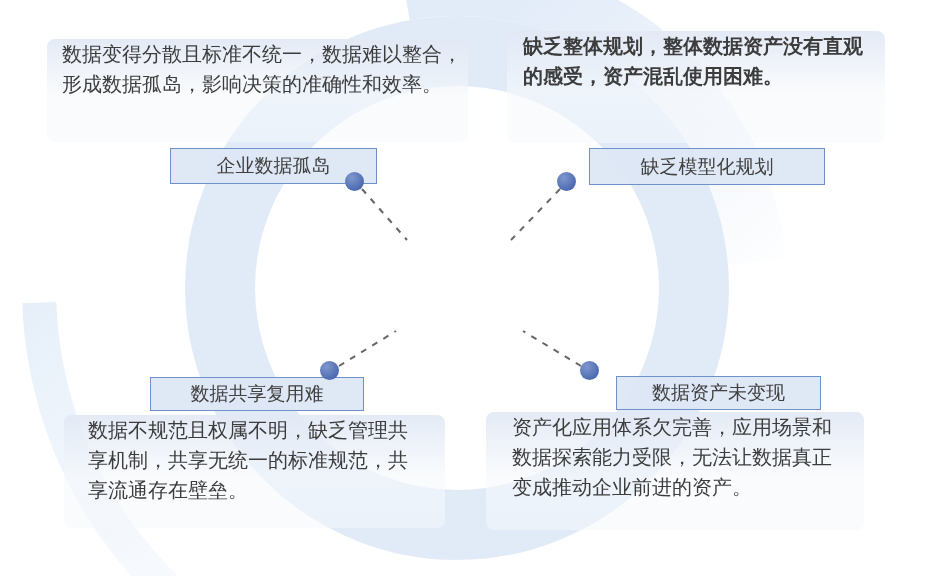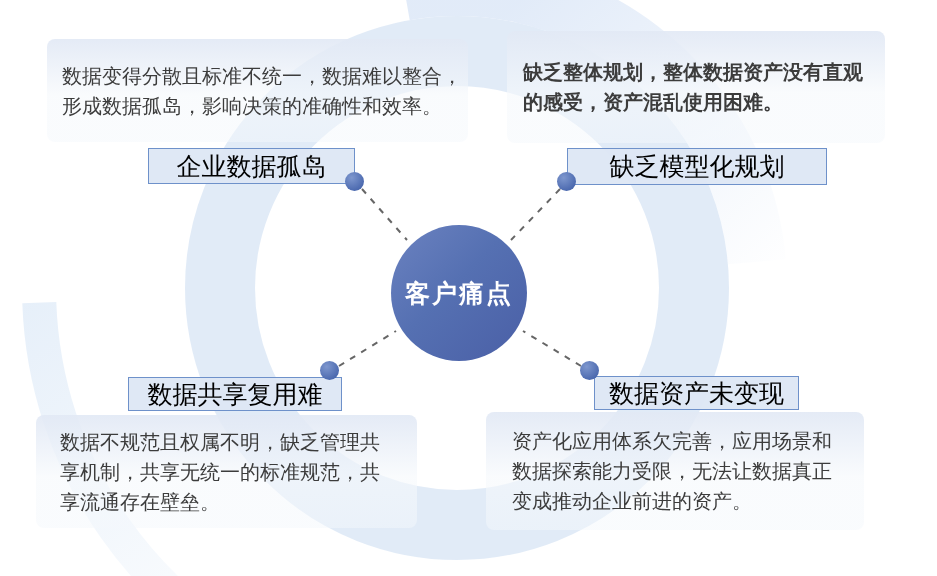--- a/index.html
+++ b/index.html
@@ -5,43 +5,43 @@
   html,body{margin:0;padding:0;background:#ffffff;}
   .stage{
     position:relative;width:937px;height:576px;overflow:hidden;
     background:#ffffff;
     font-family:"Liberation Sans",sans-serif;
   }
   svg.decor{position:absolute;left:0;top:0;width:937px;height:576px;}
 
   
   .card{
-    position:absolute;display:flex;align-items:center;
+    position:absolute;display:flex;align-items:flex-start;
     border-radius:8px;box-sizing:border-box;
     background:linear-gradient(180deg, rgba(226,233,245,0.92) 0%, rgba(246,249,252,0.62) 55%, rgba(244,248,252,0.5) 100%);
   }
   .card p{
     margin:0;font-size:20px;line-height:30px;color:#3c3c3c;
     letter-spacing:0;
   }
   .card.tl{left:47px;top:39px;width:421px;height:103px;padding:0 2px 0 15px;}
   .card.tr{left:507px;top:31px;width:378px;height:112px;padding:0 6px 0 16px;font-weight:bold;}
-  .card.bl{left:36px;top:415px;width:381px;height:113px;padding:0 20px 0 24px;}
+  .card.bl{left:64px;top:415px;width:381px;height:113px;padding:0 20px 0 24px;}
   .card.br{left:486px;top:412px;width:378px;height:118px;padding:0 16px 0 26px;}
 
   
   .tag{
     position:absolute;box-sizing:border-box;text-align:center;
     background:rgba(221,231,244,0.95);
     border:1.5px solid #6e91ca;
-    color:#000000;font-size:25px;
-    display:flex;align-items:center;justify-content:center;
+    color:#404040;font-size:19px;
+    display:flex;align-items:center;justify-content:center;margin-left:22px;
   }
   .tag.tl{left:148px;top:148px;width:207px;height:36px;}
-  .tag.tr{left:567px;top:148px;width:260px;height:37px;}
+  .tag.tr{left:567px;top:148px;width:236px;height:37px;}
   .tag.bl{left:128px;top:377px;width:214px;height:34px;}
   .tag.br{left:594px;top:376px;width:205px;height:34px;}
 
   
   .dot{
     position:absolute;width:19px;height:19px;border-radius:50%;
     background:radial-gradient(circle at 35% 30%, #7e97ce 0%, #4a68ae 75%);
   }
   .dot.tl{left:345px;top:172px;}
   .dot.tr{left:557px;top:172px;}
@@ -112,17 +112,14 @@
   </div>
   <div class="tag bl">
     <span>数据共享复用难</span>
   </div>
 
   <div class="dot tl"></div>
   <div class="dot tr"></div>
   <div class="dot bl"></div>
   <div class="dot br"></div>
 
-  <div class="center-circle">
-    <span>客户痛点</span>
-  </div>
 
 </div>
 
 </body></html>

